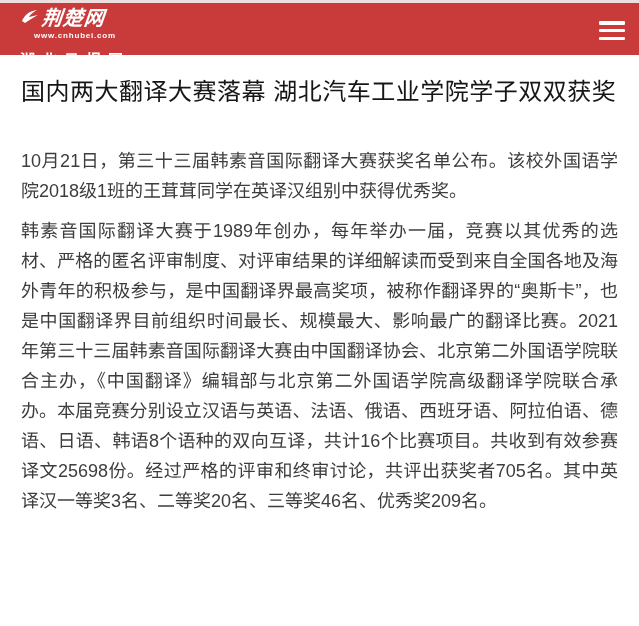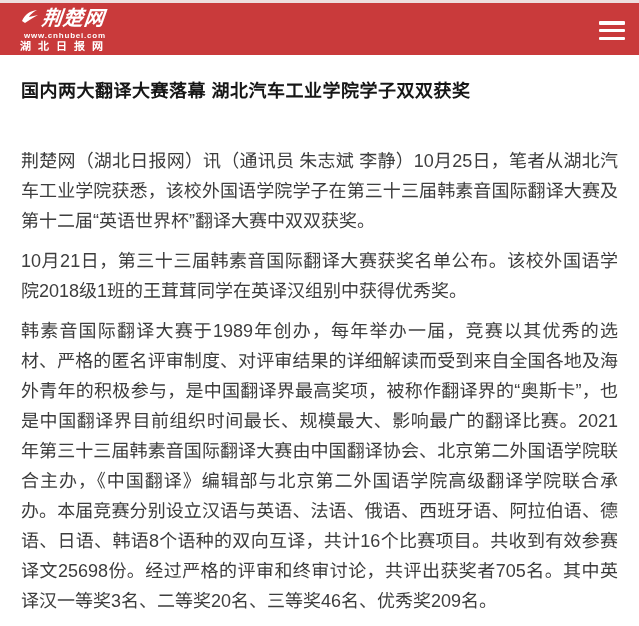--- a/index.html
+++ b/index.html
@@ -50,24 +50,24 @@
   }
   .logo-url {
     font-size: 8px;
     font-weight: 700;
     letter-spacing: 0.8px;
     margin-top: 2px;
     white-space: nowrap;
     text-align: center;
   }
   .logo-sub {
-    font-size: 11px;
+    font-size: 15px;
     font-weight: 700;
     letter-spacing: 7px;
-    margin-top: 1px;
+    margin-top: 12px;
     white-space: nowrap;
   }
   .menu-btn {
     position: absolute;
     right: 14px;
     top: 18px;
     width: 26px;
     height: 19px;
     background: transparent;
     border: none;
@@ -83,22 +83,22 @@
     height: 3.5px;
     background: #ffffff;
     border-radius: 1px;
   }
   
   .content {
     padding: 0 21px;
   }
   .article-title {
     margin-top: 23px;
-    font-size: 18px;
-    font-weight: 700;
+    font-size: 24px;
+    font-weight: 400;
     color: var(--title-color, #161616);
     line-height: 27px;
     letter-spacing: 0.5px;
   }
   .article-date {
     margin-top: 18px;
     font-size: 14px;
     color: var(--date-color, #9c9c9c);
     letter-spacing: 0.3px;
   }
@@ -136,19 +136,18 @@
     <button class="menu-btn" aria-label="menu">
       <span></span>
       <span></span>
       <span></span>
     </button>
   </header>
 
   <main class="content">
     <h1 class="article-title">国内两大翻译大赛落幕 湖北汽车工业学院学子双双获奖</h1>
     <div class="article-body">
-      <p>荆楚网（湖北日报网）讯（通讯员 朱志斌 李静）10月25日，笔者从湖北汽车工业学院获悉，该校外国语学院学子在第三十三届韩素音国际翻译大赛及第十二届“英语世界杯”翻译大赛中双双获奖。</p>
       <p>10月21日，第三十三届韩素音国际翻译大赛获奖名单公布。该校外国语学院2018级1班的王茸茸同学在英译汉组别中获得优秀奖。</p>
       <p>韩素音国际翻译大赛于1989年创办，每年举办一届，竞赛以其优秀的选材、严格的匿名评审制度、对评审结果的详细解读而受到来自全国各地及海外青年的积极参与，是中国翻译界最高奖项，被称作翻译界的“奥斯卡”，也是中国翻译界目前组织时间最长、规模最大、影响最广的翻译比赛。2021年第三十三届韩素音国际翻译大赛由中国翻译协会、北京第二外国语学院联合主办，《中国翻译》编辑部与北京第二外国语学院高级翻译学院联合承办。本届竞赛分别设立汉语与英语、法语、俄语、西班牙语、阿拉伯语、德语、日语、韩语8个语种的双向互译，共计16个比赛项目。共收到有效参赛译文25698份。经过严格的评审和终审讨论，共评出获奖者705名。其中英译汉一等奖3名、二等奖20名、三等奖46名、优秀奖209名。</p>
     </div>
   </main>
 
 </div>
 
 </body></html>

